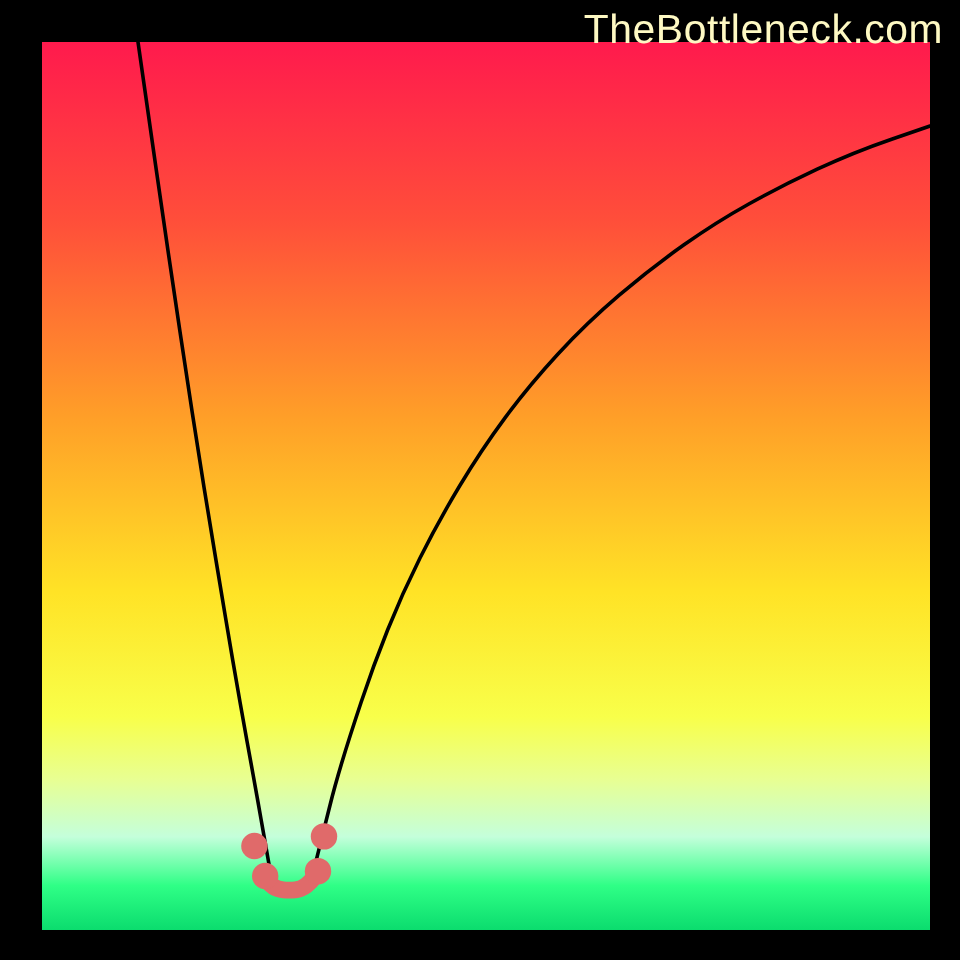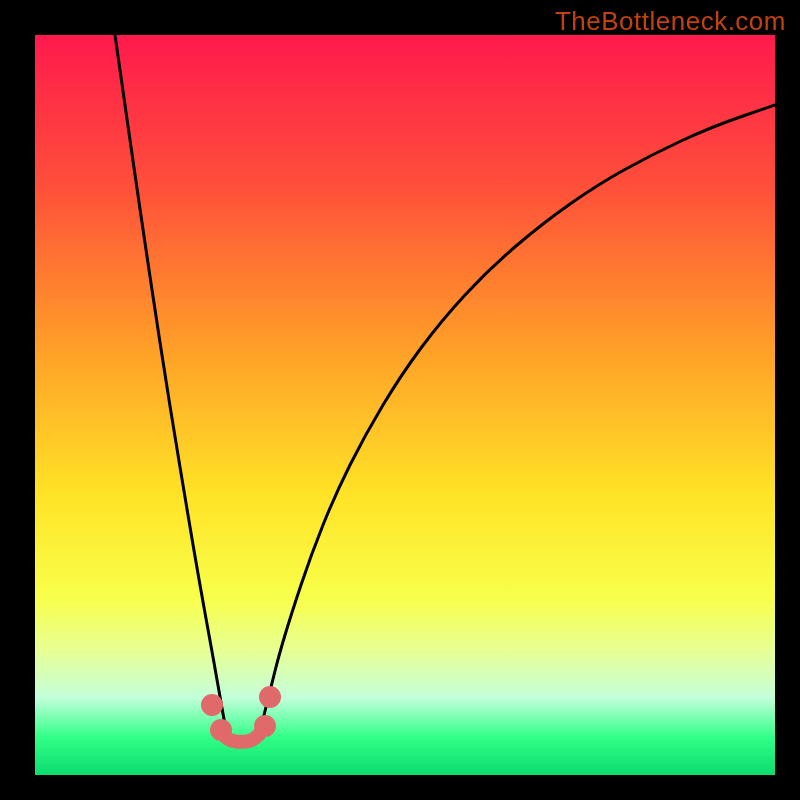--- a/index.html
+++ b/index.html
@@ -24,22 +24,22 @@
     top: 35px;
     width: 740px;
     height: 740px;
     overflow: hidden;
   }
   .watermark {
     position: absolute;
     top: 6px;
     right: 14px;
     font-family: Arial, Helvetica, sans-serif;
-    font-size: 26px;
-    color: #c2410c;
+    font-size: 34px;
+    color: #fef9c3;
     font-weight: 500;
     letter-spacing: 0.5px;
   }
   svg { display: block; }
 </style>
 </head>
 <body>
 
 <div class="frame">
   <div class="plot">

